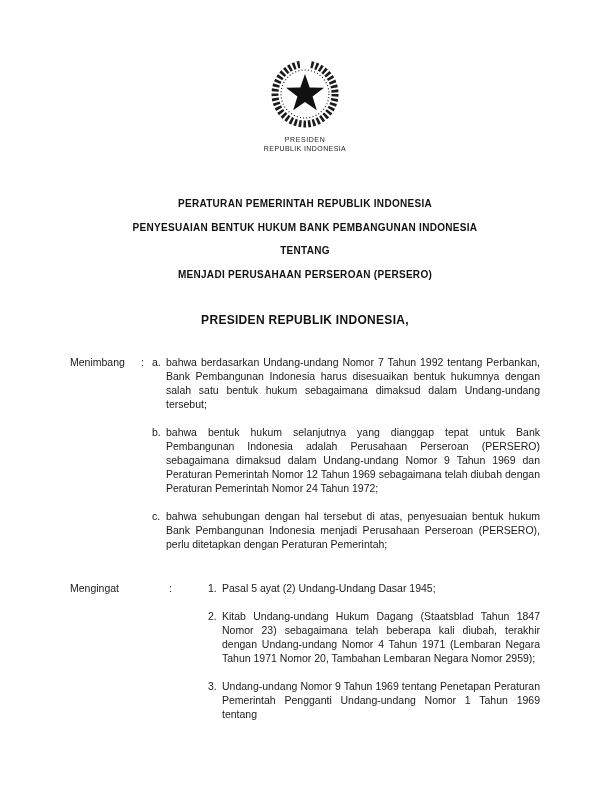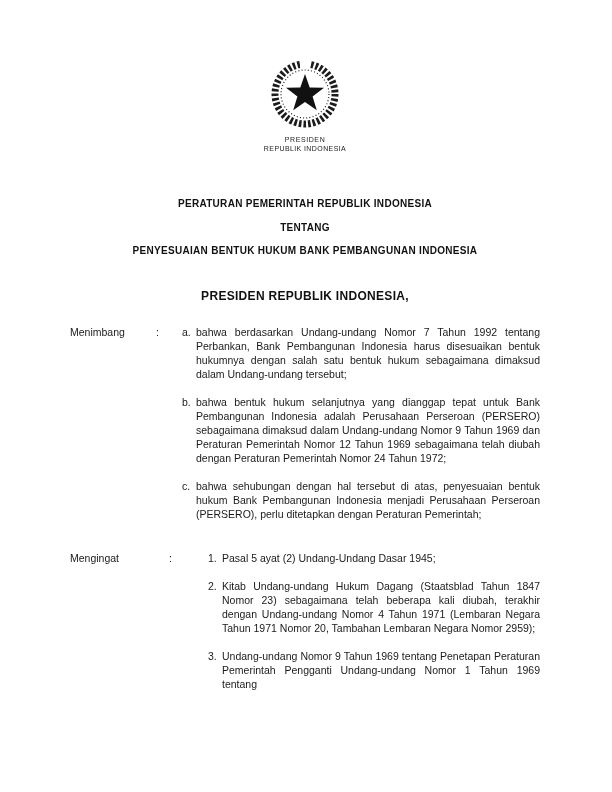--- a/index.html
+++ b/index.html
@@ -50,21 +50,21 @@
     letter-spacing: 0.3px;
     color: #111;
   }
   
   .clause-section {
     display: flex;
     align-items: flex-start;
     font-size: 10.5px;
     line-height: 14px;
   }
-  .clause-section.menimbang { margin-top: 22px; gap: 15px; }
+  .clause-section.menimbang { margin-top: 28px; }
   .clause-section.mengingat { margin-top: 30px; gap: 28px; }
   .clause-label { width: 71px; flex: 0 0 71px; }
   .clause-colon { width: 11px; flex: 0 0 11px; }
   .clause-items { flex: 1 1 auto; }
   .clause-item {
     display: flex;
     align-items: flex-start;
     margin-bottom: 14px;
   }
   .clause-item:last-child { margin-bottom: 0; }
@@ -90,22 +90,23 @@
       <rect x="35" y="5" width="10" height="11" fill="#ffffff"></rect>
 
       <polygon points="40,22 44.7,35.5 59,35.8 47.6,44.5 51.8,58.2 40,50 28.2,58.2 32.4,44.5 21,35.8 35.3,35.5" fill="#111111"></polygon>
     </svg>
     <div class="org-line1">PRESIDEN</div>
     <div class="org-line2">REPUBLIK INDONESIA</div>
   </div>
 
   <div class="title-block">
     <div class="title-line">PERATURAN PEMERINTAH REPUBLIK INDONESIA</div>
+    <div class="title-line">PENYESUAIAN BENTUK HUKUM BANK PEMBANGUNAN INDONESIA</div>
     <div class="title-line">TENTANG</div>
-    <div class="title-line">PENYESUAIAN BENTUK HUKUM BANK PEMBANGUNAN INDONESIA</div>
+    <div class="title-line">MENJADI PERUSAHAAN PERSEROAN (PERSERO)</div>
   </div>
 
   <div class="salutation">PRESIDEN REPUBLIK INDONESIA,</div>
 
   <div class="clause-section menimbang">
     <div class="clause-label">Menimbang</div>
     <div class="clause-colon">:</div>
     <div class="clause-items">
       <div class="clause-item">
         <span class="item-marker">a.</span>

